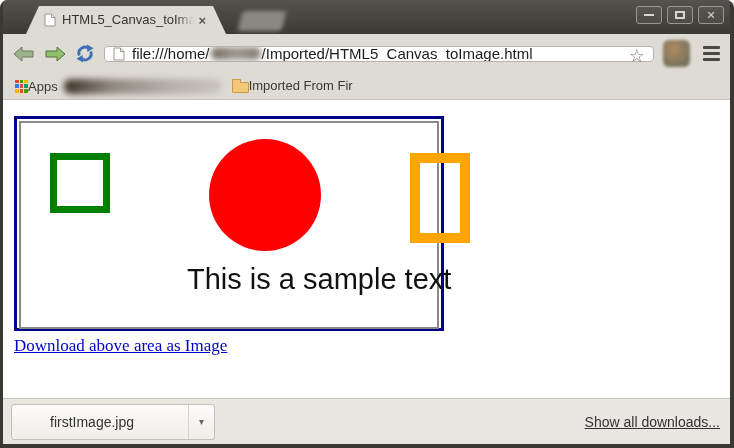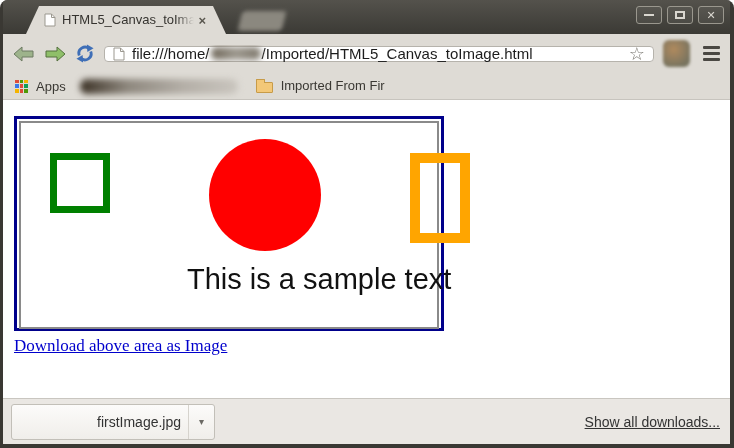--- a/index.html
+++ b/index.html
@@ -53,21 +53,21 @@
   .glyph-max{ width:10px; height:8px; border:2px solid #d9d6cf; display:block; }
 
   
   .toolbar{
     height:39px; flex:0 0 39px; background:#dedbd5;
     display:flex; align-items:center; padding:0 6px 0 10px; gap:9px;
   }
   .nav-icon{ width:22px; height:16px; flex:0 0 auto; }
   .omnibox{
     flex:1; height:16px; background:#ffffff; border:1px solid #b6b3ac;
-    border-radius:4px; display:flex; align-items:center; padding:0 8px;
+    border-radius:4px; display:flex; padding:0 8px;
     min-width:0;
   }
   .omni-doc{ width:12px; height:14px; margin-right:7px; flex:0 0 auto; }
   .url{ font-size:15px; color:#1c1c1c; white-space:nowrap; overflow:hidden; display:flex; align-items:center; }
   .redact-user{
     display:inline-block; width:50px; height:13px; margin:0 1px;
     border-radius:6px; filter:blur(3px);
     background:linear-gradient(90deg,#6e6658,#9d988e,#7d776b);
   }
   .star{ margin-left:auto; font-size:18px; color:#7c7a73; line-height:18px; flex:0 0 auto; }
@@ -76,21 +76,21 @@
     background:radial-gradient(circle at 40% 35%, #b08a5e, #77735f 75%);
     filter:blur(1.5px);
   }
   .hamburger{ display:flex; flex-direction:column; gap:3px; padding:4px 4px; flex:0 0 auto; }
   .hamburger span{ width:17px; height:3px; background:#4a4843; border-radius:1px; display:block; }
 
   
   .bookmarks{
     height:27px; flex:0 0 27px; background:#dedbd5;
     border-bottom:1px solid #c7c4be;
-    display:flex; align-items:center; padding:0 12px; gap:8px;
+    display:flex; align-items:center; padding:0 12px; 
     font-size:13px; color:#3a3833;
   }
   .apps-grid{
     width:13px; height:13px; display:grid; flex:0 0 auto;
     grid-template-columns:repeat(3,1fr); grid-template-rows:repeat(3,1fr); gap:1px;
   }
   .apps-grid span{ display:block; }
   .apps-grid span:nth-child(1){background:#dd4b39}
   .apps-grid span:nth-child(2){background:#4e9a06}
   .apps-grid span:nth-child(3){background:#f4b400}
@@ -155,21 +155,21 @@
 
   
   .dlbar{
     height:46px; flex:0 0 46px; background:#eae7e3;
     border-top:1px solid #c9c6c0;
     display:flex; align-items:center; padding:0 10px 0 8px;
   }
   .dl-item{
     width:204px; height:36px; display:flex; align-items:center;
     background:linear-gradient(#fcfbfa,#f0eeea);
-    border:1px solid #c2bfb8; border-radius:3px;padding-left:47px;
+    border:1px solid #c2bfb8; border-radius:3px;
   }
   .dl-name{ font-size:14px; color:#333333; padding-left:38px; white-space:nowrap; }
   .dl-caret{
     margin-left:auto; width:26px; height:100%;
     border-left:1px solid #d6d3cd;
     display:flex; align-items:center; justify-content:center;
     color:#6b6964; font-size:10px;
   }
   .dl-right{ margin-left:auto; display:flex; align-items:center; gap:26px;flex-direction:column; }
   .dl-arrow{ width:13px; height:15px; flex:0 0 auto; }

